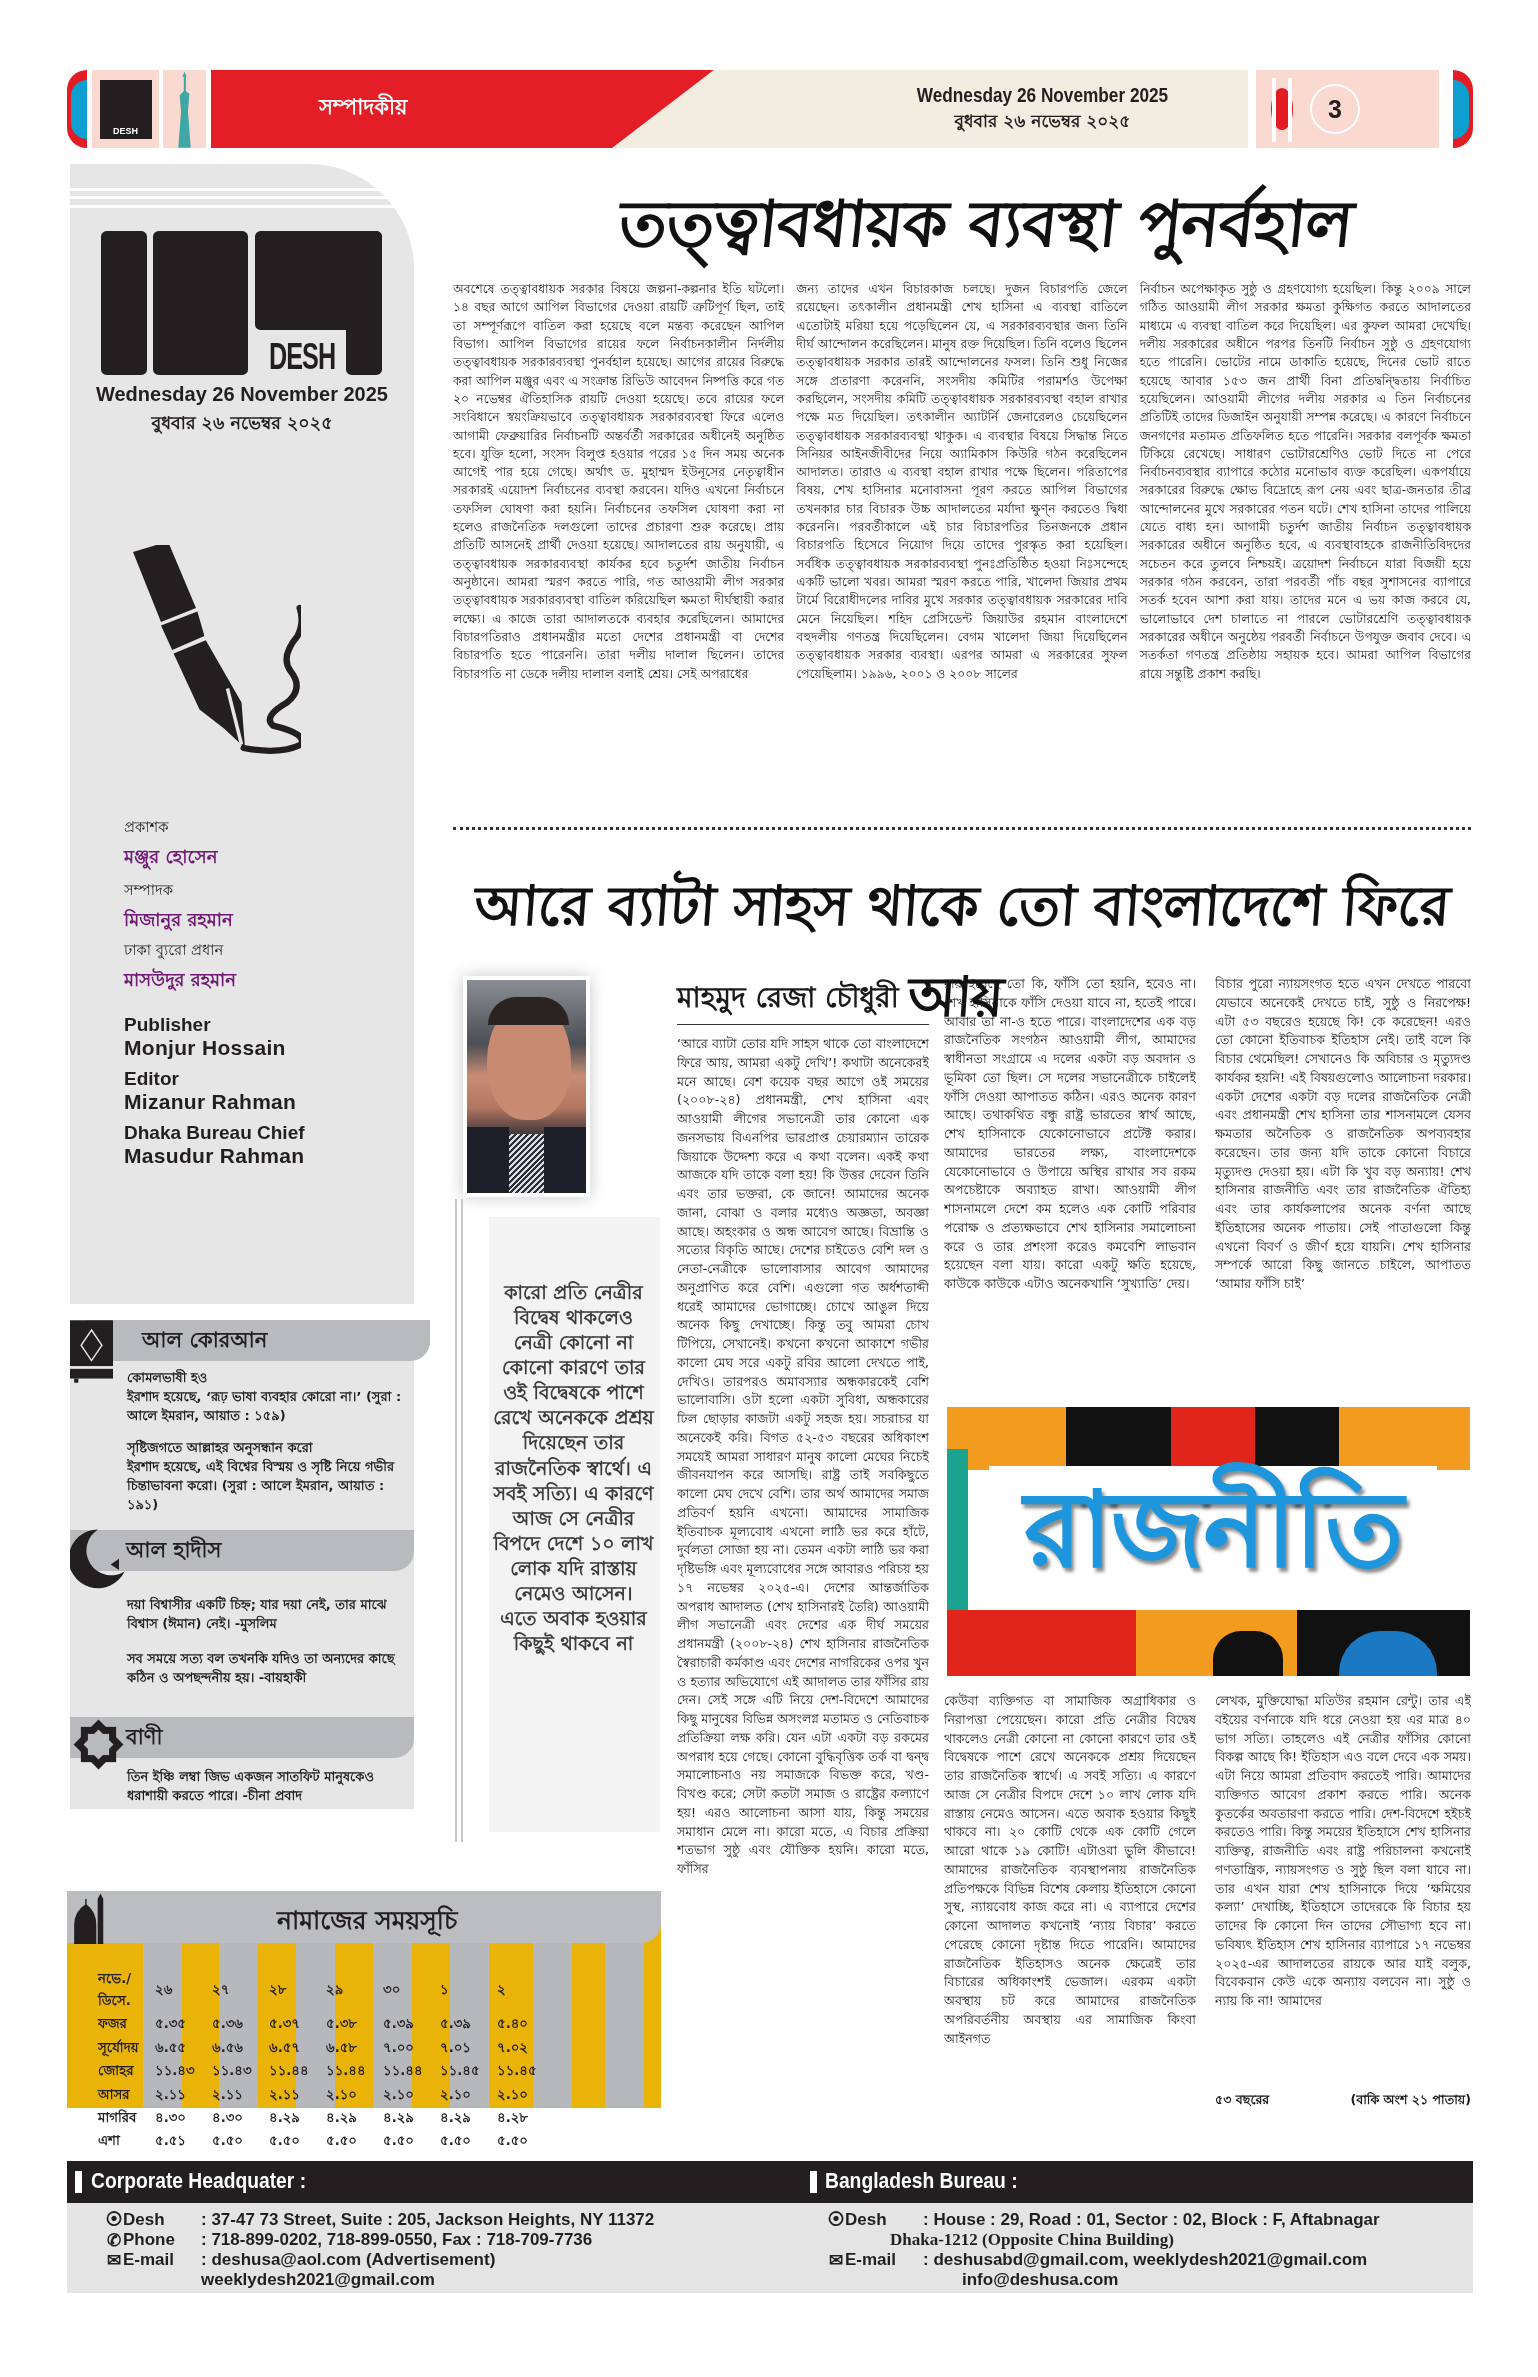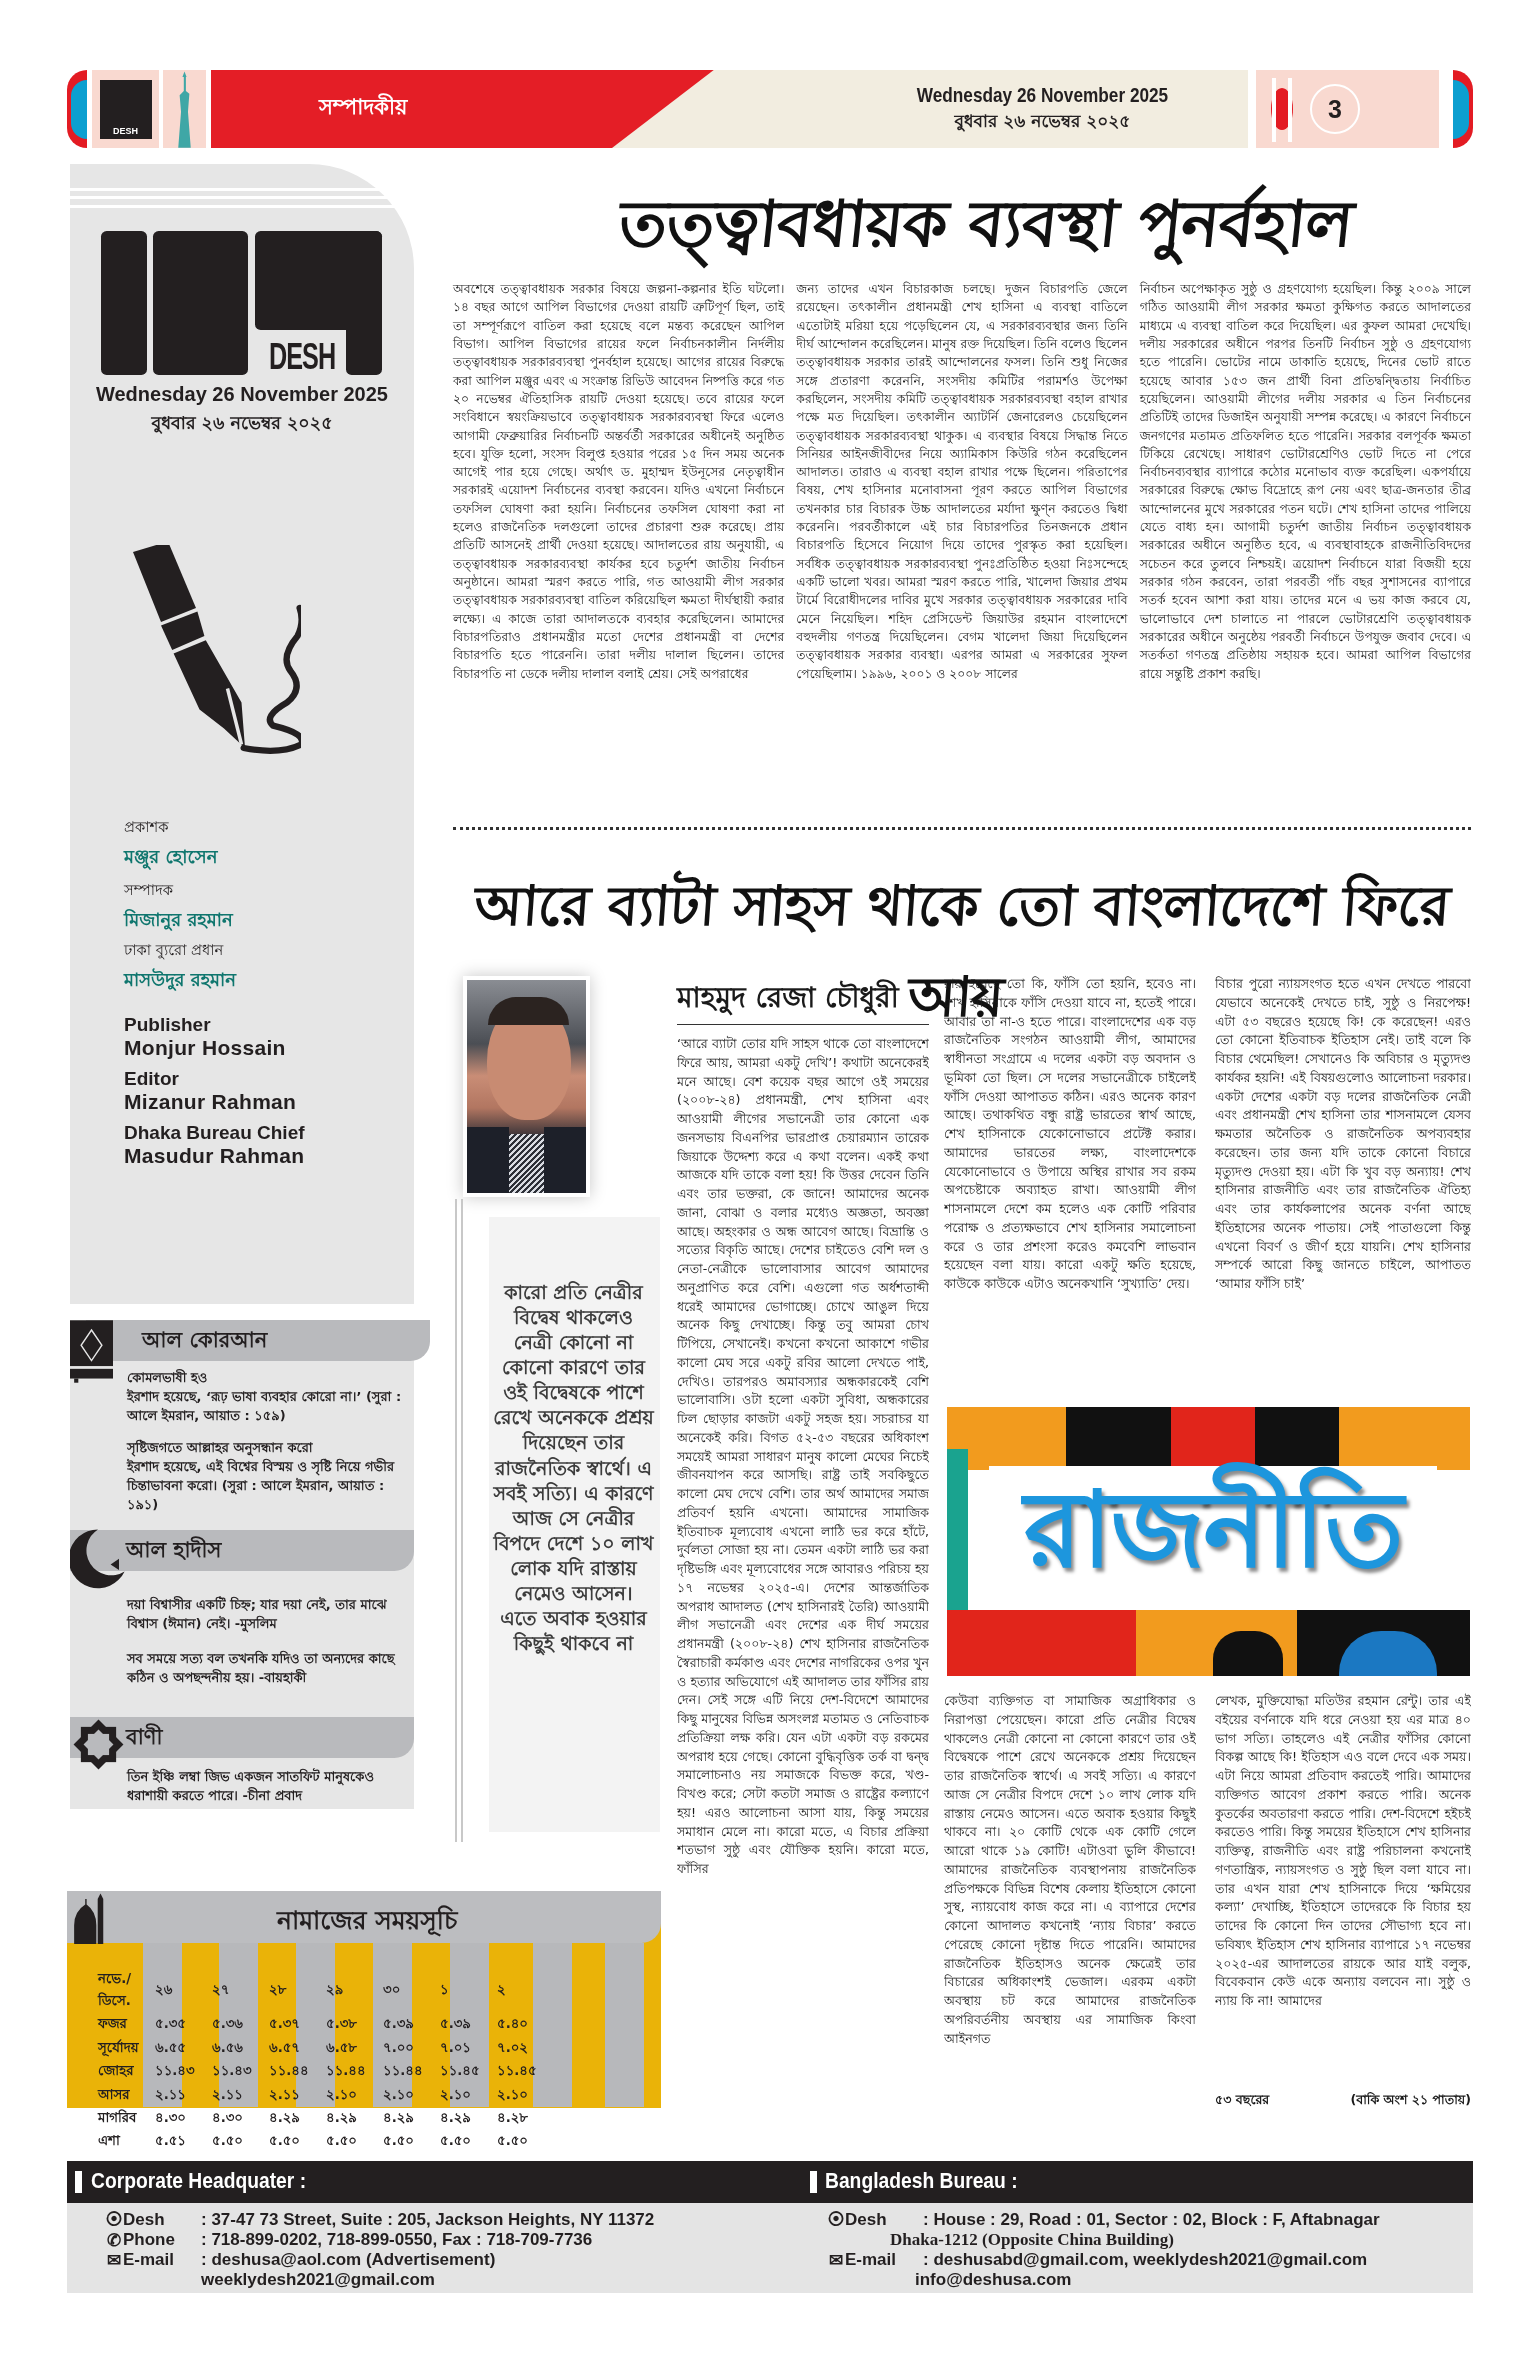--- a/index.html
+++ b/index.html
@@ -33,21 +33,21 @@
   .sidebar .stripe { position: absolute; left: 0; height: 2.8px; background: #fff; }
   .masthead-logo { position: absolute; left: 101px; top: 231px; width: 283px; height: 147px; }
   .masthead-logo .blk { position: absolute; background: #231f20; border-radius: 5.6px; }
   .masthead-logo .desh { position: absolute; left: 168px; top: 105px; font: bold 36px "Liberation Sans", sans-serif; color: #231f20; letter-spacing: -1.4px; transform: scaleX(0.7); transform-origin: left; }
   .side-date-en { position: absolute; left: 70px; top: 383px; width: 344px; text-align: center; font: bold 20px "Liberation Sans", sans-serif; color: #231f20; }
   .side-date-bn { position: absolute; left: 70px; top: 410px; width: 344px; text-align: center; font: bold 17.5px "DejaVu Sans", sans-serif; color: #231f20; }
   .pen-icon { position: absolute; left: 119px; top: 545px; width: 182px; height: 224px; }
 
   .staff { position: absolute; left: 124px; }
   .staff .lbl-bn { font: 14.7px "DejaVu Sans", sans-serif; color: #231f20; }
-  .staff .val-bn { font: bold 18px "DejaVu Sans", sans-serif; color: #0f766e; margin-top: 2.8px; }
+  .staff .val-bn { font: bold 18px "DejaVu Sans", sans-serif; color: #701a75; margin-top: 2.8px; }
   .staff .lbl-en { font: bold 19px "Liberation Sans", sans-serif; color: #231f20; }
   .staff .val-en { font: 900 21px "Liberation Sans", sans-serif; color: #231f20; letter-spacing: 0.3px; }
 
   
   .rel-box { position: absolute; left: 70px; width: 344px; background: #e6e6e6; }
   .rel-head { position: absolute; left: 70px; width: 344px; height: 41px; background: #b9babd; border-radius: 0 0 19.6px 0; }
   .rel-head .title { position: absolute; left: 56px; top: 4.2px; font: bold 21px "DejaVu Sans", sans-serif; color: #231f20; }
   .rel-text { position: absolute; left: 127px; width: 280px; font: bold 13px "DejaVu Sans", sans-serif; color: #231f20; line-height: 1.45; }
   .rel-text .sub { font-weight: 900; }
 
@@ -404,16 +404,16 @@
   <span class="v">: House : 29, Road : 01, Sector : 02, Block : F, Aftabnagar</span>
 </div>
 <div class="frow" style="left:890px;top:2230px;font-family:Liberation Serif, serif;">
   <span class="v">Dhaka-1212 (Opposite China Building)</span>
 </div>
 <div class="frow" style="left:827px;top:2250px;">
   <span class="ic">✉</span>
   <span class="k">E-mail</span>
   <span class="v">: deshusabd@gmail.com, weeklydesh2021@gmail.com</span>
 </div>
-<div class="frow" style="left:915px;top:2270px;align-items:flex-end;">
+<div class="frow" style="left:962px;top:2270px;align-items:flex-end;">
   <span class="v">info@deshusa.com</span>
 </div>
 
 
 </body></html>

